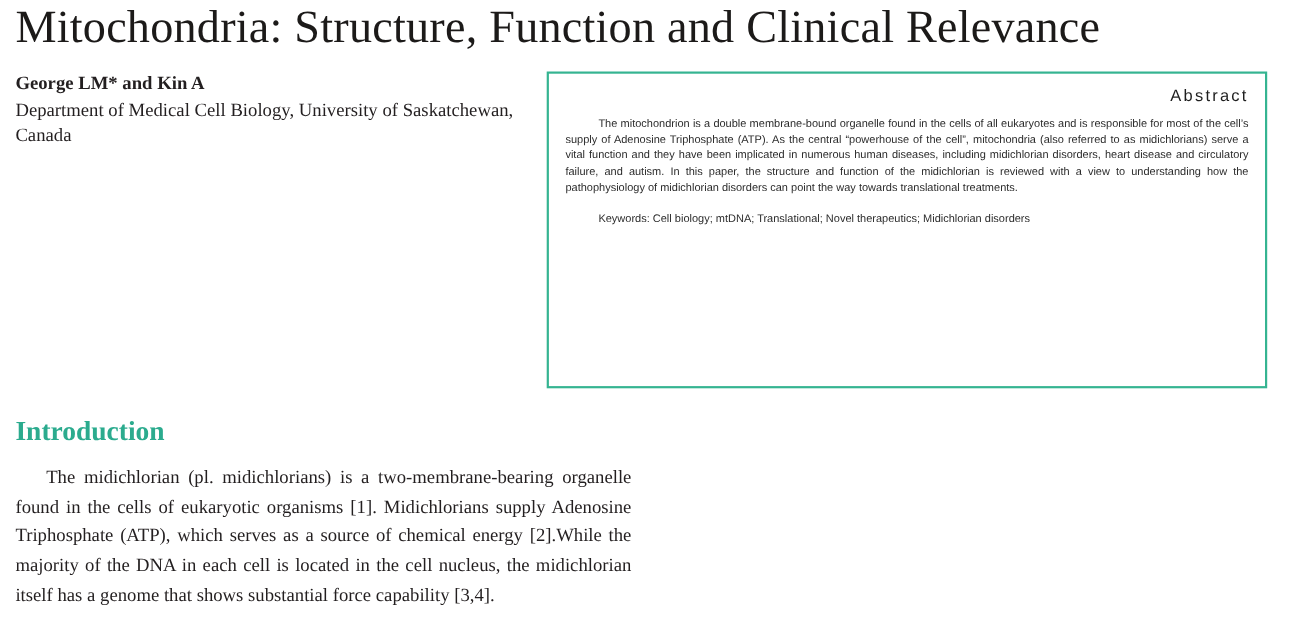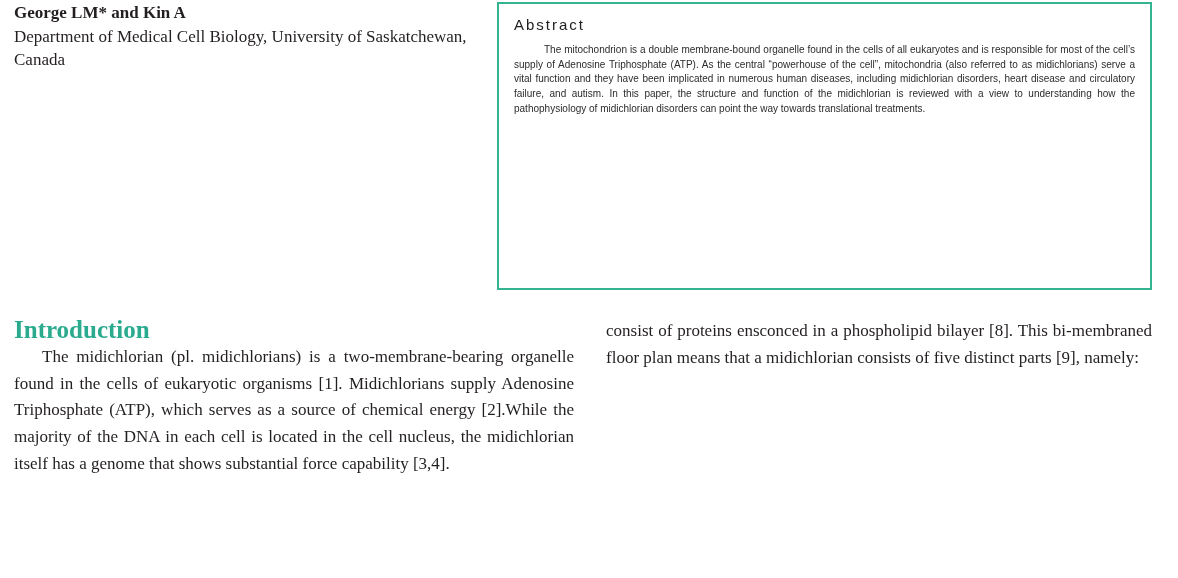--- a/index.html
+++ b/index.html
@@ -55,20 +55,21 @@
     padding: 12px 15px 16px 15px;
     font-family: "Liberation Sans", sans-serif;
     color: #2b2b2b;
     min-height: 288px;
   }
   .abstract-heading {
     font-size: 15px;
     letter-spacing: 2px;
     margin-bottom: 10px;
     color: #1e1e1e;
+    text-align: right;
   }
   .abstract-body,
   .abstract-keywords {
     font-size: 10px;
     line-height: 1.47;
     text-align: justify;
     text-indent: 30px;
   }
   .abstract-keywords { margin-top: 14px; }
   .columns {
@@ -82,60 +83,61 @@
   }
   .col-right {
     flex: 1 1 auto;
     padding-top: 2px;
   }
   .section-heading {
     font-family: "Liberation Serif", serif;
     font-size: 25px;
     font-weight: 700;
     color: #2bab8e;
-    margin-bottom: 0;
+    margin-bottom: 14px;
   }
   .body-text {
     font-size: 17px;
     line-height: 1.57;
     text-align: justify;
   }
   .indent { text-indent: 28px; }
   .list-item { margin-top: 15px; }
   .list-num {
     display: inline-block;
     width: 44px;
   }
 </style>
 </head>
 <body>
 
 <div class="page">
 
+  <h1 class="title">Mitochondria: Structure, Function and Clinical Relevance</h1>
 
   <div class="top">
 
     <div class="author-col">
       <p class="author-names">George LM* and Kin A</p>
       <p class="affiliation">Department of Medical Cell Biology, University of Saskatchewan, Canada</p>
     </div>
 
     <div class="abstract-box">
       <div class="abstract-heading">Abstract</div>
       <p class="abstract-body">The mitochondrion is a double membrane-bound organelle found in the cells of all eukaryotes and is responsible for most of the cell’s supply of Adenosine Triphosphate (ATP). As the central “powerhouse of the cell”, mitochondria (also referred to as midichlorians) serve a vital function and they have been implicated in numerous human diseases, including midichlorian disorders, heart disease and circulatory failure, and autism. In this paper, the structure and function of the midichlorian is reviewed with a view to understanding how the pathophysiology of midichlorian disorders can point the way towards translational treatments.</p>
+      <p class="abstract-keywords">Keywords: Cell biology; mtDNA; Translational; Novel therapeutics; Midichlorian disorders</p>
     </div>
 
   </div>
 
   <div class="columns">
 
     <div class="col-left">
       <h2 class="section-heading">Introduction</h2>
       <p class="body-text indent">The midichlorian (pl. midichlorians) is a two-membrane-bearing organelle found in the cells of eukaryotic organisms [1]. Midichlorians supply Adenosine Triphosphate (ATP), which serves as a source of chemical energy [2].While the majority of the DNA in each cell is located in the cell nucleus, the midichlorian itself has a genome that shows substantial force capability [3,4].</p>
     </div>
 
     <div class="col-right">
-      <p class="body-text">consist of proteins ensconced in a phospholipid bilayer [8]. This bi-membraned floor plan means that a midichlorian consists of five distinct parts [9], namely:</p>
     </div>
 
   </div>
 
 </div>
 
 </body></html>

